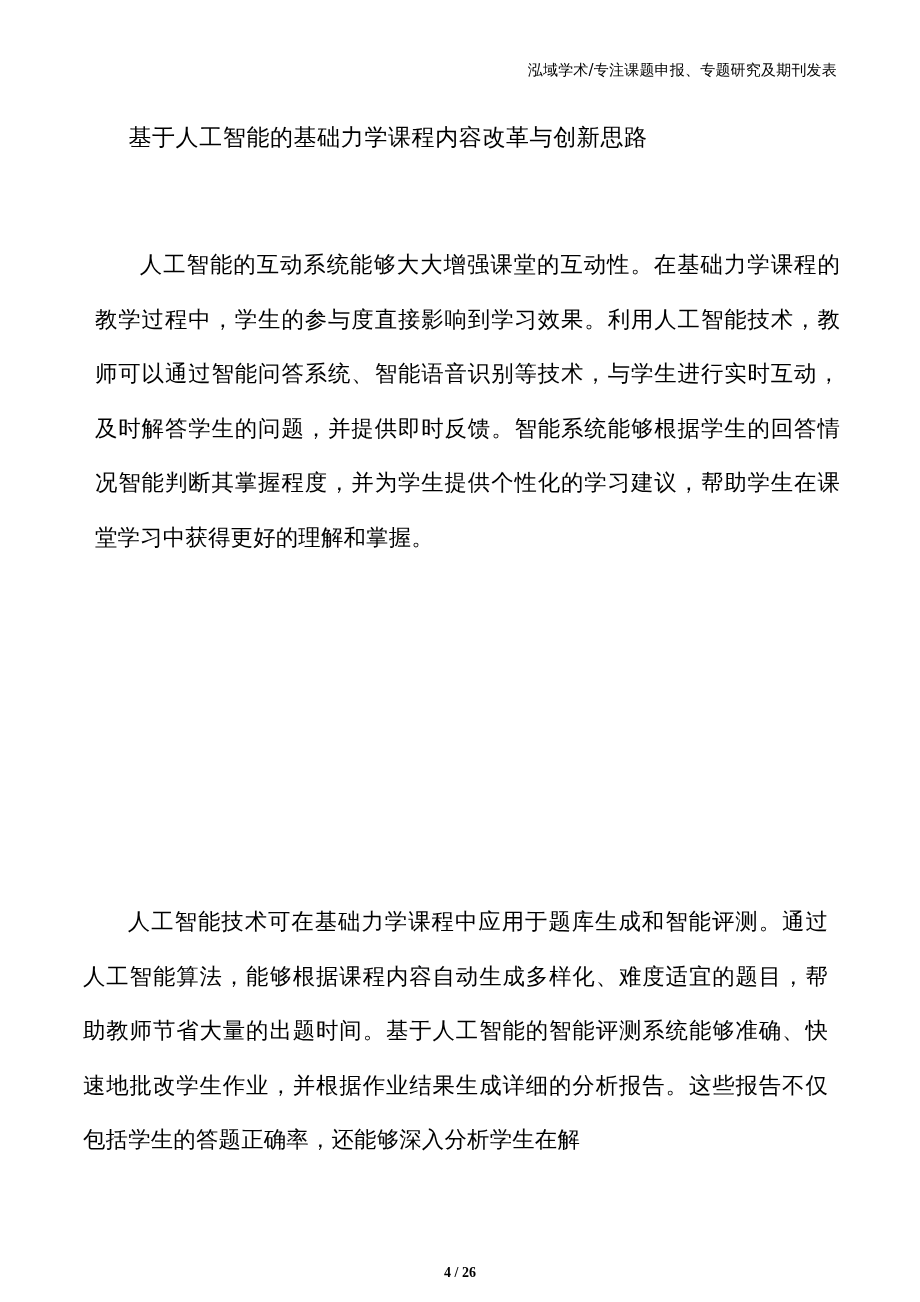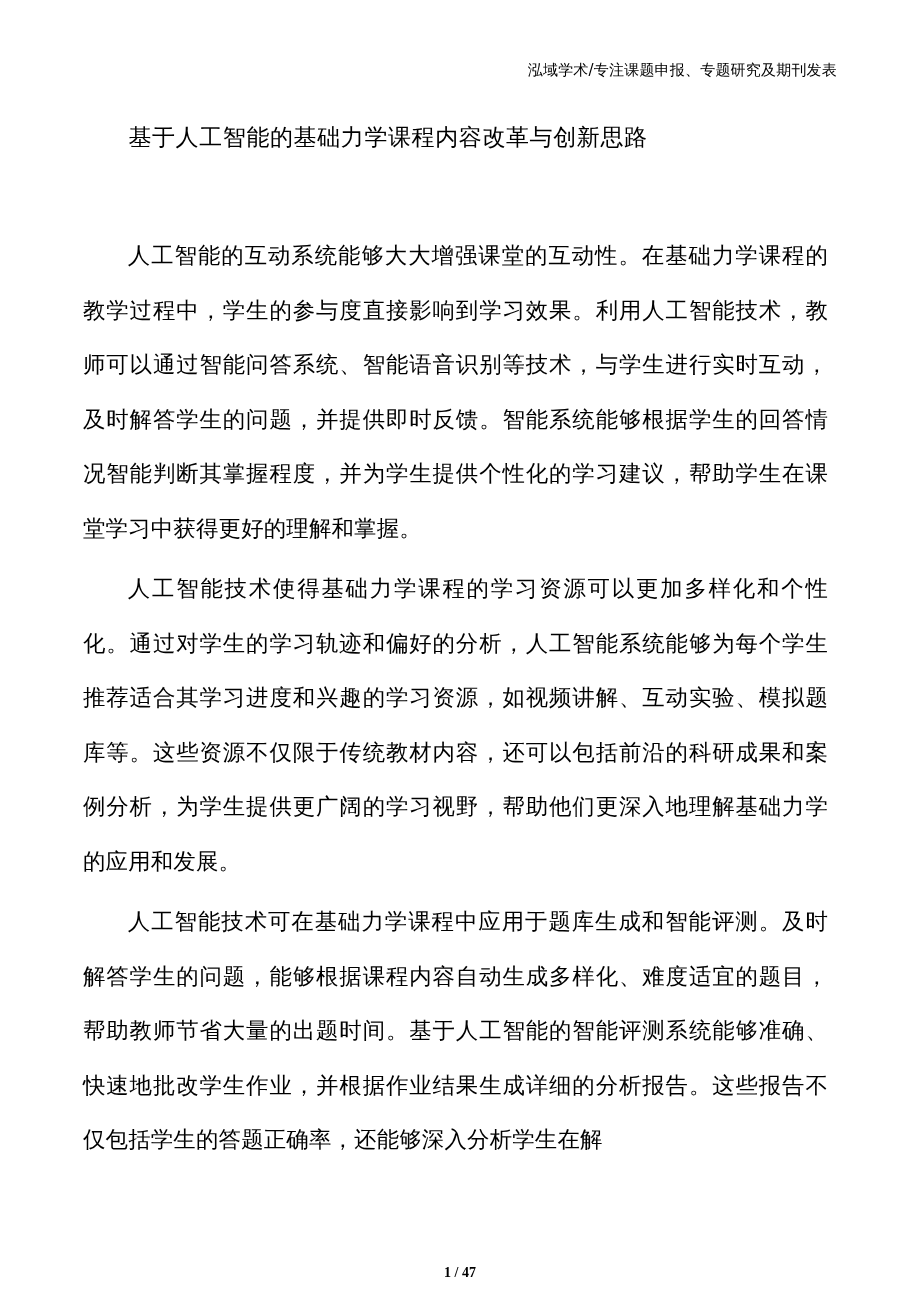--- a/index.html
+++ b/index.html
@@ -56,21 +56,21 @@
       position: absolute;
       left: 83px;
       width: 745px;
       font-size: 22.4px;
       line-height: 54.5px;
       text-align: justify;
       text-indent: 2em;
       margin: 0;
       letter-spacing: 0.2px;
     }
-    .p1 { top: 228px; }
+    .p1 { top: 237px; margin-left: 12px; }
     .p2 { top: 561px; }
     .p3 { top: 894px; }
     .page-number {
       position: absolute;
       top: 1264px;
       left: 0;
       width: 920px;
       text-align: center;
       font-family: "Liberation Serif", "DejaVu Serif", serif;
       font-weight: bold;
@@ -83,19 +83,18 @@
 
 <div class="page">
 
   <div class="running-header">泓域学术/专注课题申报、专题研究及期刊发表</div>
 
   <div class="doc-title">基于人工智能的基础力学课程内容改革与创新思路</div>
 
 
   <p class="body-text p1">人工智能的互动系统能够大大增强课堂的互动性。在基础力学课程的教学过程中，学生的参与度直接影响到学习效果。利用人工智能技术，教师可以通过智能问答系统、智能语音识别等技术，与学生进行实时互动，及时解答学生的问题，并提供即时反馈。智能系统能够根据学生的回答情况智能判断其掌握程度，并为学生提供个性化的学习建议，帮助学生在课堂学习中获得更好的理解和掌握。</p>
 
-  <p class="body-text p2">人工智能技术使得基础力学课程的学习资源可以更加多样化和个性化。通过对学生的学习轨迹和偏好的分析，人工智能系统能够为每个学生推荐适合其学习进度和兴趣的学习资源，如视频讲解、互动实验、模拟题库等。这些资源不仅限于传统教材内容，还可以包括前沿的科研成果和案例分析，为学生提供更广阔的学习视野，帮助他们更深入地理解基础力学的应用和发展。</p>
 
-  <p class="body-text p3">人工智能技术可在基础力学课程中应用于题库生成和智能评测。及时解答学生的问题，能够根据课程内容自动生成多样化、难度适宜的题目，帮助教师节省大量的出题时间。基于人工智能的智能评测系统能够准确、快速地批改学生作业，并根据作业结果生成详细的分析报告。这些报告不仅包括学生的答题正确率，还能够深入分析学生在解</p>
+  <p class="body-text p3">人工智能技术可在基础力学课程中应用于题库生成和智能评测。通过人工智能算法，能够根据课程内容自动生成多样化、难度适宜的题目，帮助教师节省大量的出题时间。基于人工智能的智能评测系统能够准确、快速地批改学生作业，并根据作业结果生成详细的分析报告。这些报告不仅包括学生的答题正确率，还能够深入分析学生在解</p>
 
-  <div class="page-number">1 / 47</div>
+  <div class="page-number">4 / 26</div>
 
 </div>
 
 </body></html>

